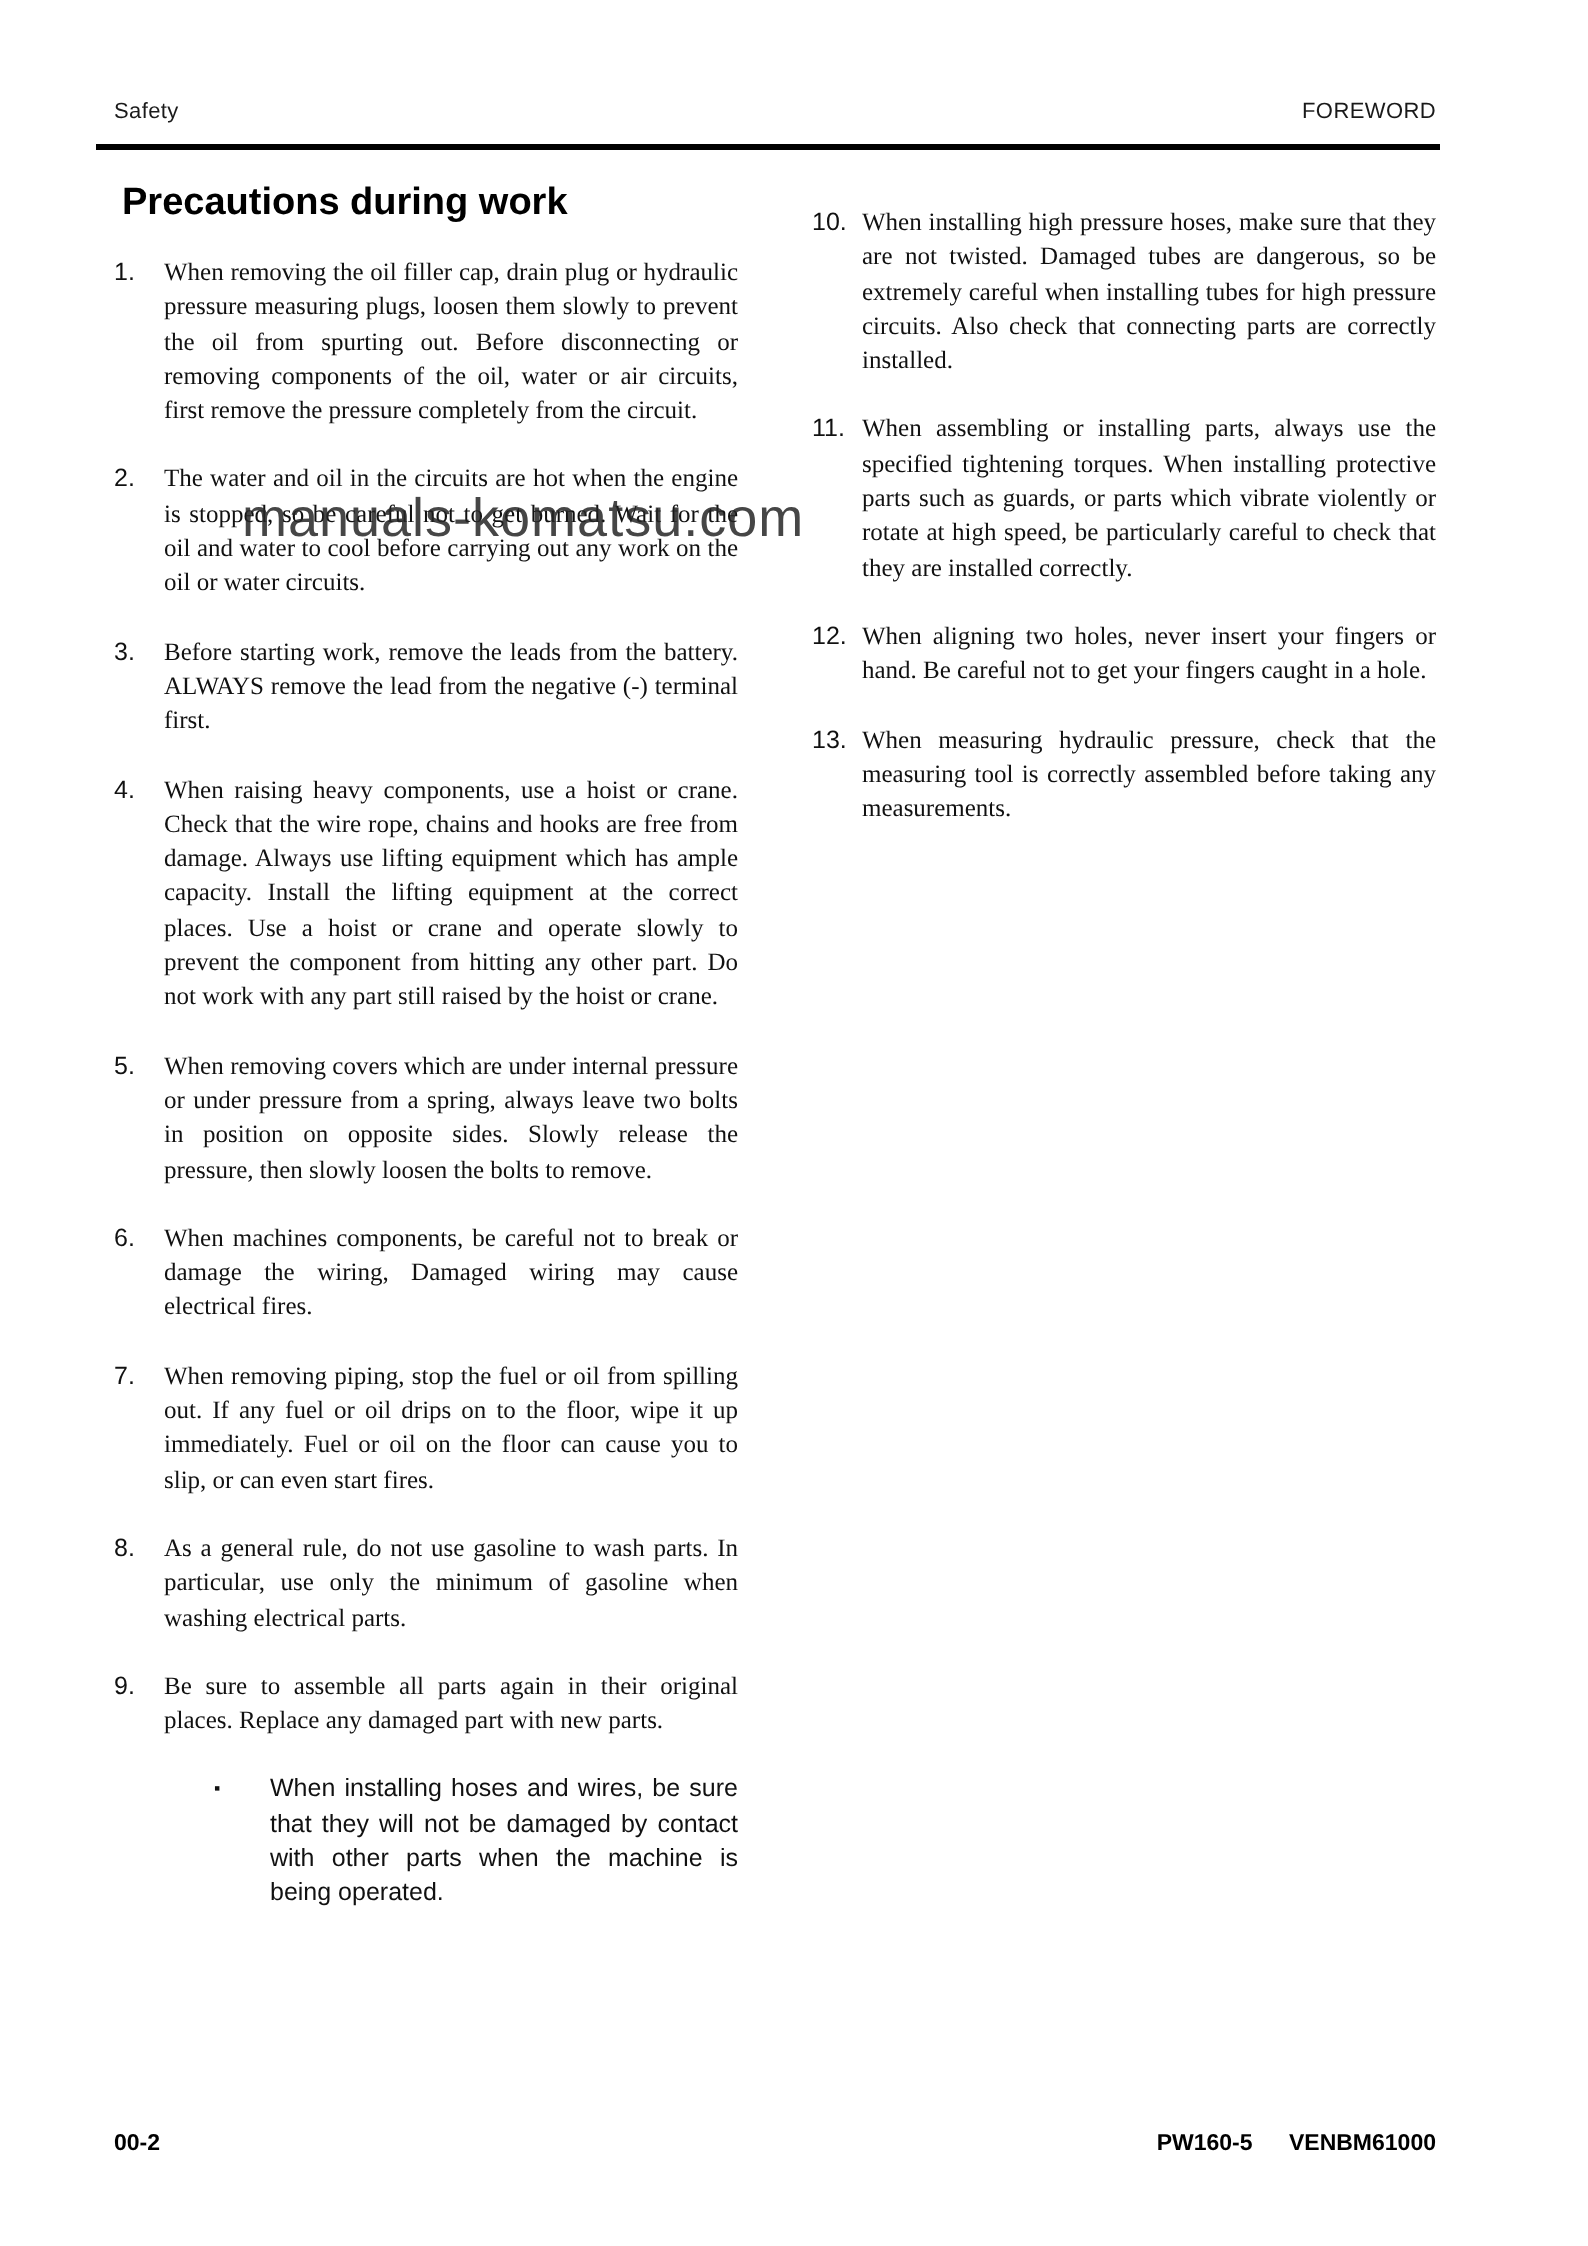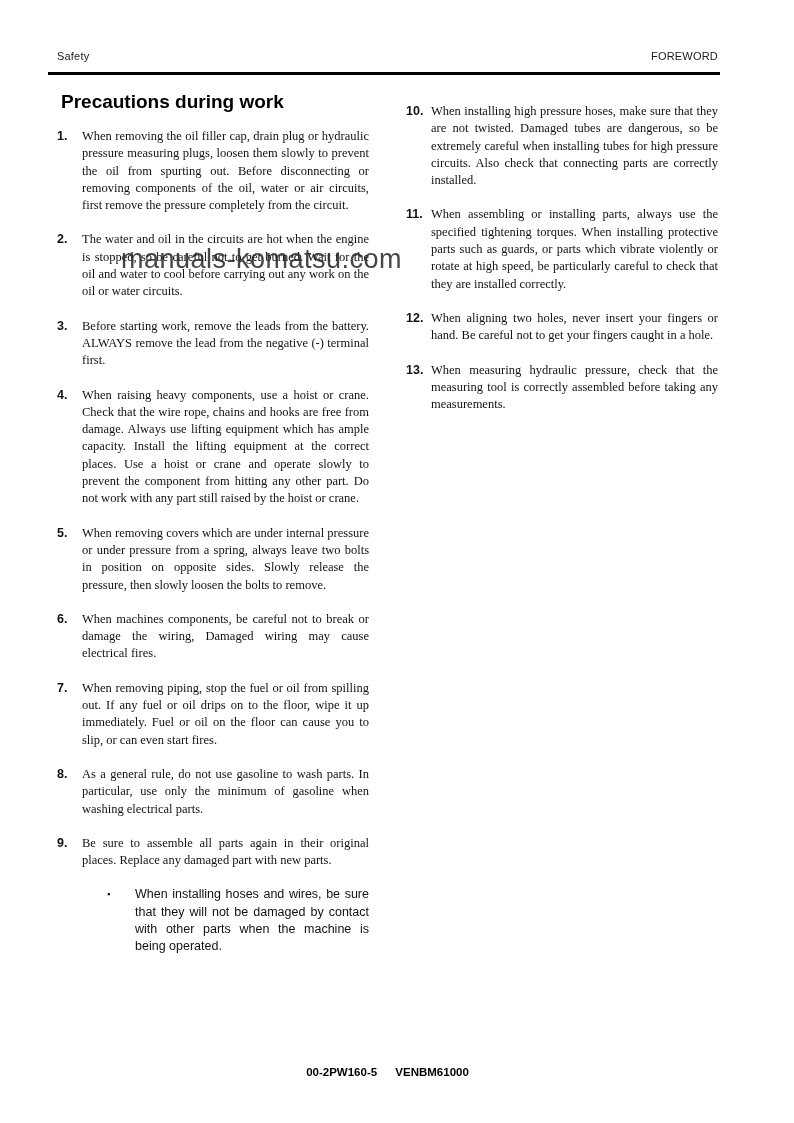--- a/index.html
+++ b/index.html
@@ -51,21 +51,21 @@
   }
   .item {
     display: flex;
     margin: 0 0 17px 0;
     font-size: 12.5px;
     line-height: 17.3px;
   }
   .item .num {
     width: 25px;
     flex: 0 0 25px;
-    font-weight: bold;
+    font-weight: normal;
   }
   .item .txt {
     flex: 1;
     text-align: justify;
     font-family: Liberation Serif, serif;
   }
   .bullet-item {
     display: flex;
     margin: 0 0 17px 0;
     padding-left: 50px;
@@ -93,21 +93,21 @@
     white-space: nowrap;
     z-index: 5;
     pointer-events: none;
   }
   .footer {
     position: absolute;
     left: 57px;
     right: 76px;
     top: 1066px;
     display: flex;
-    justify-content: center;
+    justify-content: space-between;
     font-size: 11.5px;
     font-weight: bold;
     color: #000;
   }
   .footer-right span + span { margin-left: 15px; }
 </style>
 </head>
 <body>
 
 <div class="page">

